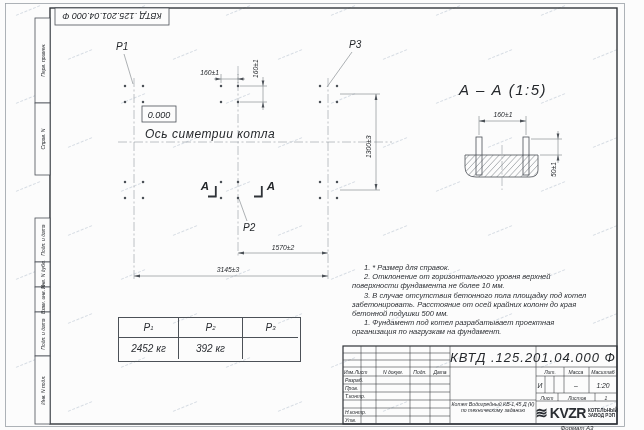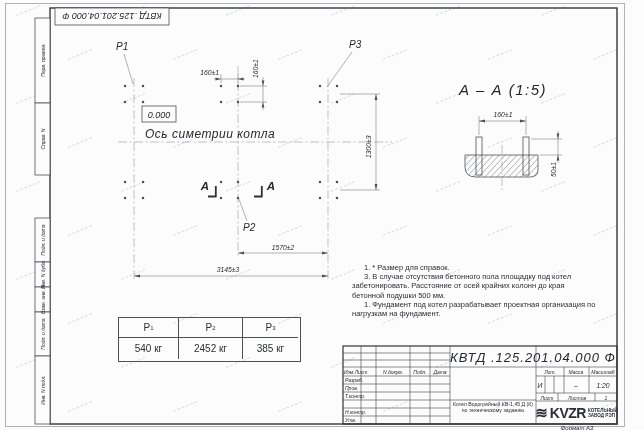--- a/index.html
+++ b/index.html
@@ -19,21 +19,21 @@
   .out{stroke:#9aa0a6;stroke-width:.8;fill:none}
   .box{stroke:#4c5157;stroke-width:.8;fill:#fcfcfc}
   .tbl{stroke:#3c4045;stroke-width:.6;fill:none}
   .tbo{stroke:#2f3338;stroke-width:1.2;fill:none}
   .arr{fill:#4c5157;stroke:none}
   .dot{fill:#4c5157}
   .t5{font-size:5px}.t6{font-size:6px}.t7{font-size:6.8px}
   .t9{font-size:9px}.t10{font-size:10px}.t11{font-size:11.5px;font-weight:bold}
   .t12{font-size:12px;letter-spacing:.5px}.t13{font-size:13px;letter-spacing:1px}
   .t15{font-size:15px;letter-spacing:1.5px}
-  .ov{position:absolute;z-index:2;}
+  .ov{position:absolute;z-index:2;font-style:italic;}
   .notes{left:352px;top:263px;width:246px;font-size:7.5px;line-height:9.2px;}
   .notes p{margin:0;text-indent:12px;}
   .tb-title{left:451px;top:369px;width:84px;height:30px;font-size:9.5px;
             line-height:10px;display:flex;align-items:center;justify-content:center;
             text-align:center;}
   .tb-product{left:451px;top:402px;width:84px;font-size:5.2px;line-height:5.8px;
               text-align:center;}
   .logo{left:537px;top:403px;width:79px;height:20px;display:flex;align-items:center;
         justify-content:center;gap:2px;font-style:normal;}
   .logo-mark{font-size:15px;font-weight:bold;line-height:14px;}
@@ -227,40 +227,40 @@
       <text class="t5" x="547" y="399.5" text-anchor="middle">Лист</text>
       <text class="t5" x="577" y="399.5" text-anchor="middle">Листов</text>
       <text class="t5" x="606" y="399.5" text-anchor="middle">1</text>
 
       <text class="t6" x="577" y="429.5" text-anchor="middle">Формат А3</text>
     </g>
   </svg>
 
   <div class="ov notes">
     <p>1. * Размер для справок.</p>
+    <p>2. Отклонение от горизонтального уровня верхней поверхности фундамента не более 10 мм.</p>
     <p>3. В случае отсутствия бетонного пола площадку под котел забетонировать. Расстояние от осей крайних колонн до края бетонной подушки 500 мм.</p>
     <p>1. Фундамент под котел разрабатывает проектная организация по нагрузкам на фундамент.</p>
   </div>
 
   <div class="ov ptable">
     <div class="cell">
         <span>P</span>
         <sub>1</sub>
       </div>
     <div class="cell">
         <span>P</span>
         <sub>2</sub>
       </div>
     <div class="cell">
         <span>P</span>
         <sub>3</sub>
       </div>
-    <div class="cell">540 кг</div>
     <div class="cell">2452 кг</div>
-    <div class="cell">385 кг</div>
+    <div class="cell">392 кг</div>
   </div>
 
   <div class="ov tb-product">Котел Водогрейный КВ-1,45 Д (К) по техническому заданию</div>
   <div class="ov logo">
     <span class="logo-mark">≋</span>
     <span class="logo-text">KVZR</span>
     <span class="company">
       <div>КОТЕЛЬНЫЙ</div>
       <div>ЗАВОД РЭП</div>
     </span>

